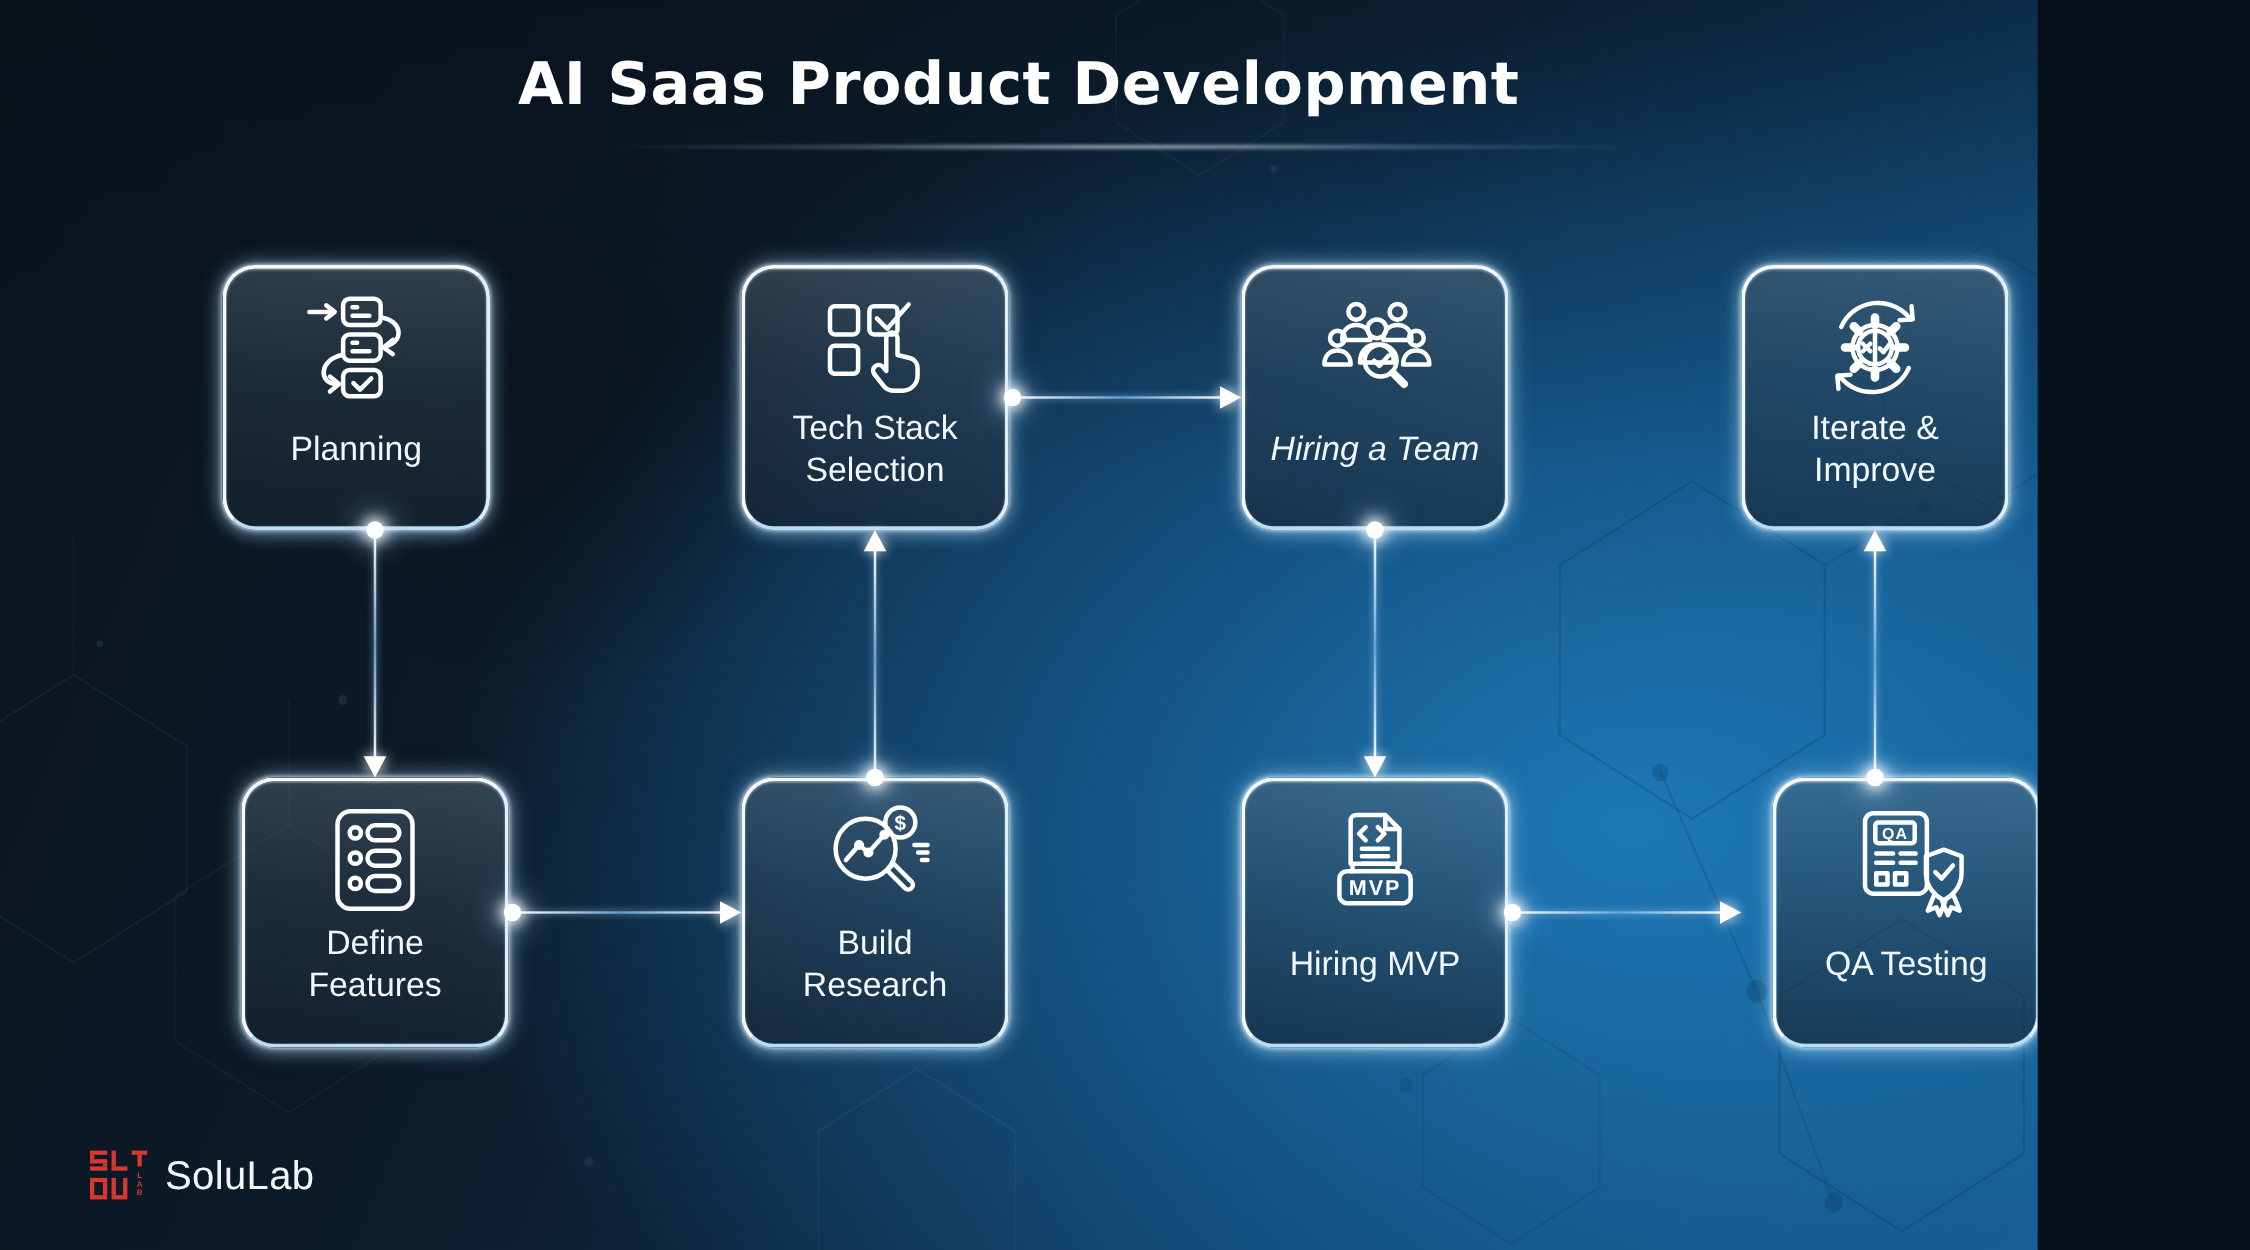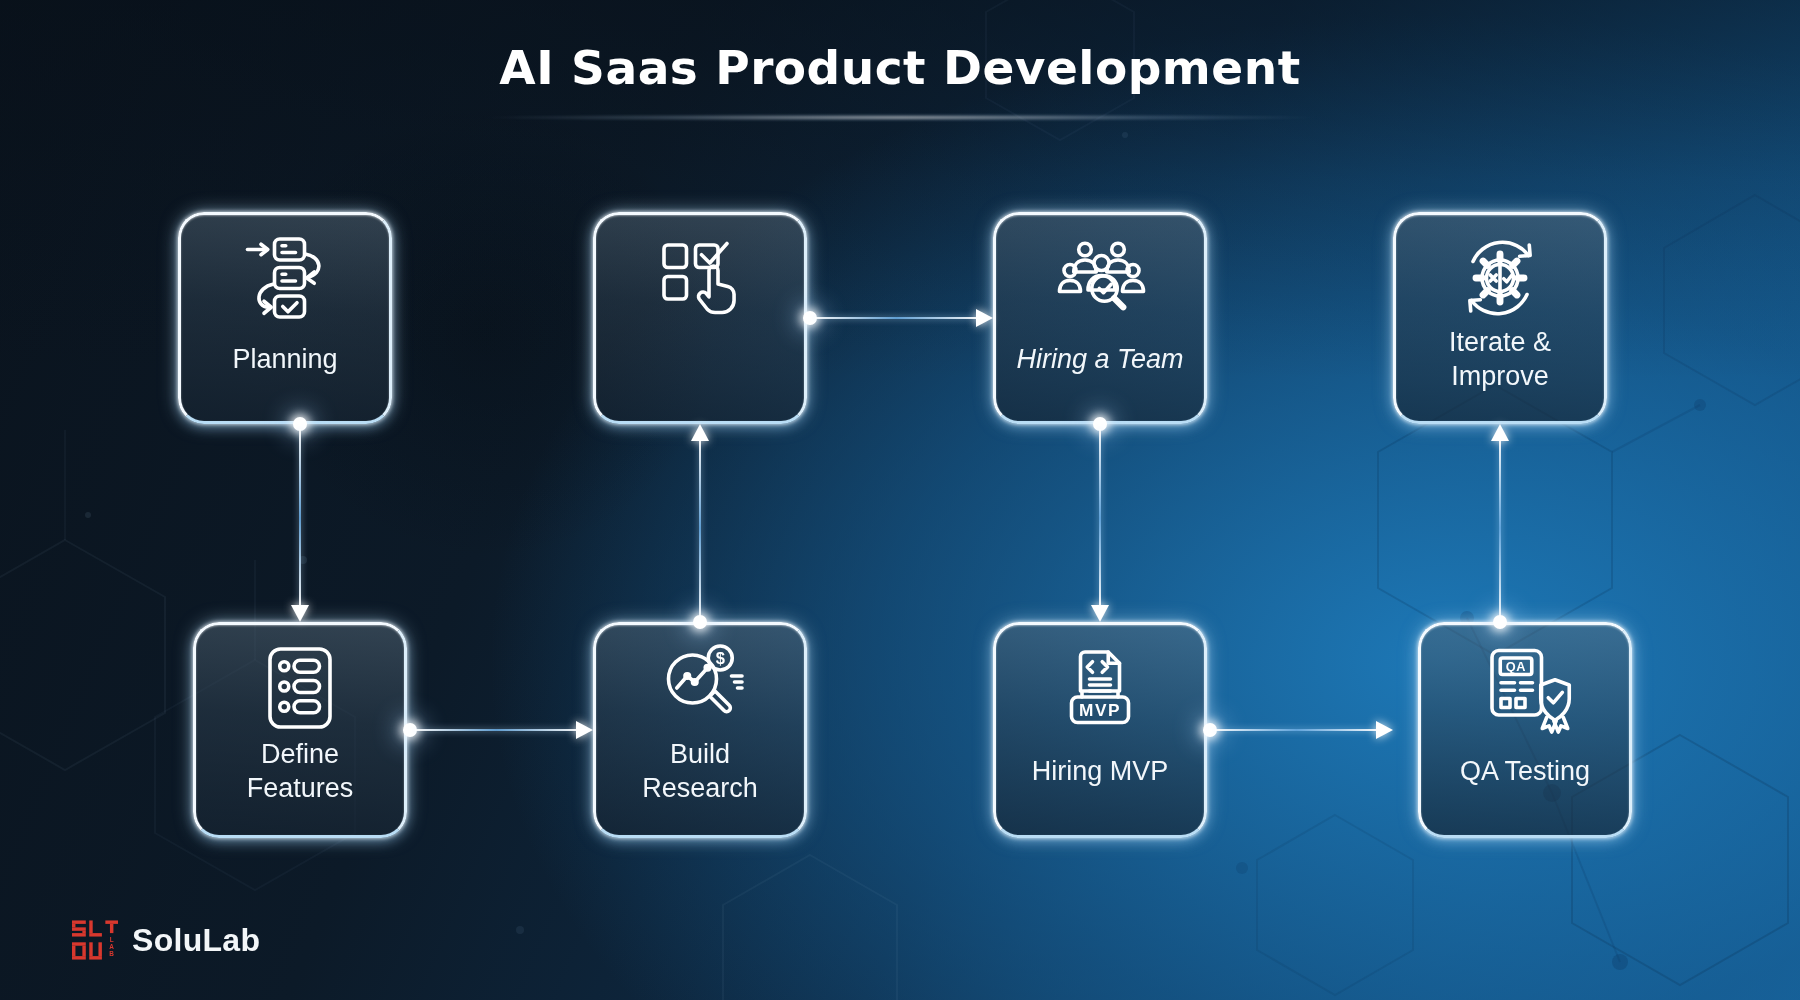--- a/index.html
+++ b/index.html
@@ -1,17 +1,17 @@
 <!DOCTYPE html>
 <html><head>
 <meta charset="utf-8">
 <style>
   html,body{margin:0;padding:0;background:#06101a;}
   #canvas{
-    position:relative; width:1800px; height:1000px; overflow:hidden;
+    position:relative; width:1630px; height:1000px; overflow:hidden;
     font-family:"Liberation Sans", sans-serif;
     background:
       linear-gradient(180deg, rgba(7,15,24,0.5) 0%, rgba(7,15,24,0.18) 18%, rgba(7,15,24,0) 38%),
       radial-gradient(circle 320px at 27% 33%, rgba(5,11,17,0.38), rgba(5,11,17,0) 72%),
       radial-gradient(ellipse 1250px 850px at 80% 66%, rgba(30,124,188,0.92) 0%, rgba(22,94,148,0.6) 45%, rgba(10,30,50,0) 76%),
       linear-gradient(113deg, #0a131d 0%, #0c1a28 32%, #0e2b46 58%, #135080 83%, #17639d 100%);
   }
   
   #decor{position:absolute; inset:0; width:100%; height:100%;}
   
@@ -67,21 +67,21 @@
   .h .c-head{border-top:9px solid transparent; border-bottom:9px solid transparent; border-left:17px solid #fff;}
   #c1{left:291px; top:417px; height:205px;}
   #c2{left:403px; top:721px; width:190px;}
   #c3{left:691px; top:424px; height:205px;}
   #c4{left:803px; top:309px; width:190px;}
   #c5{left:1091px; top:417px; height:205px;}
   #c6{left:1203px; top:721px; width:190px;}
   #c7{left:1491px; top:424px; height:205px;}
   
   .logo{position:absolute; left:72px; top:920px; display:flex; align-items:center; gap:14px;}
-  .logo-text{font-size:32px; font-weight:700; color:#f3f6f8; letter-spacing:0.3px;}
+  .logo-text{font-size:32px; font-weight:400; color:#f3f6f8; letter-spacing:0.3px;}
 </style>
 </head>
 <body>
 
 <div id="canvas">
 
   <svg id="decor" viewBox="0 0 1800 1000" preserveAspectRatio="none">
     <g fill="none" stroke-width="2">
       <polygon points="65,540 165,597 165,713 65,770 -35,713 -35,597" stroke="rgba(180,215,245,0.055)"></polygon>
       <polygon points="255,660 355,717 355,833 255,890 155,833 155,717" stroke="rgba(180,215,245,0.04)"></polygon>
@@ -139,20 +139,23 @@
       <svg viewBox="0 0 64 64">
         <g class="ic">
           <rect x="8" y="10" width="15" height="15" rx="2.5"></rect>
           <rect x="8" y="31" width="15" height="15" rx="2.5"></rect>
           <rect x="29" y="10" width="15" height="15" rx="2.5"></rect>
           <path d="M33 16.5 l5.5 5.5 L50 9"></path>
           <path d="M37 53 l-5.5-7 a3 3 0 0 1 4.6-3.8 l1.9 2.3 V27 a3 3 0 0 1 6 0 v9 l6.5 1.6 a5.5 5.5 0 0 1 4.2 5.3 v4.1 a8 8 0 0 1 -8 8 h-4 a7.5 7.5 0 0 1 -5.7 -2z"></path>
         </g>
       </svg>
     </div>
+    <div class="n-label">
+        <span>Tech Stack Selection</span>
+      </div>
   </div>
 
   <div class="node" id="n-hiring">
     <div class="n-icon">
       <svg viewBox="0 0 64 64">
         <g class="ic">
           <circle cx="22" cy="13" r="4.2"></circle>
             <path d="M14.5 28 c0-5 3-8 7.5-8 s7.5 3 7.5 8 z"></path>
           <circle cx="44" cy="13" r="4.2"></circle>
             <path d="M36.5 28 c0-5 3-8 7.5-8 s7.5 3 7.5 8 z"></path>

